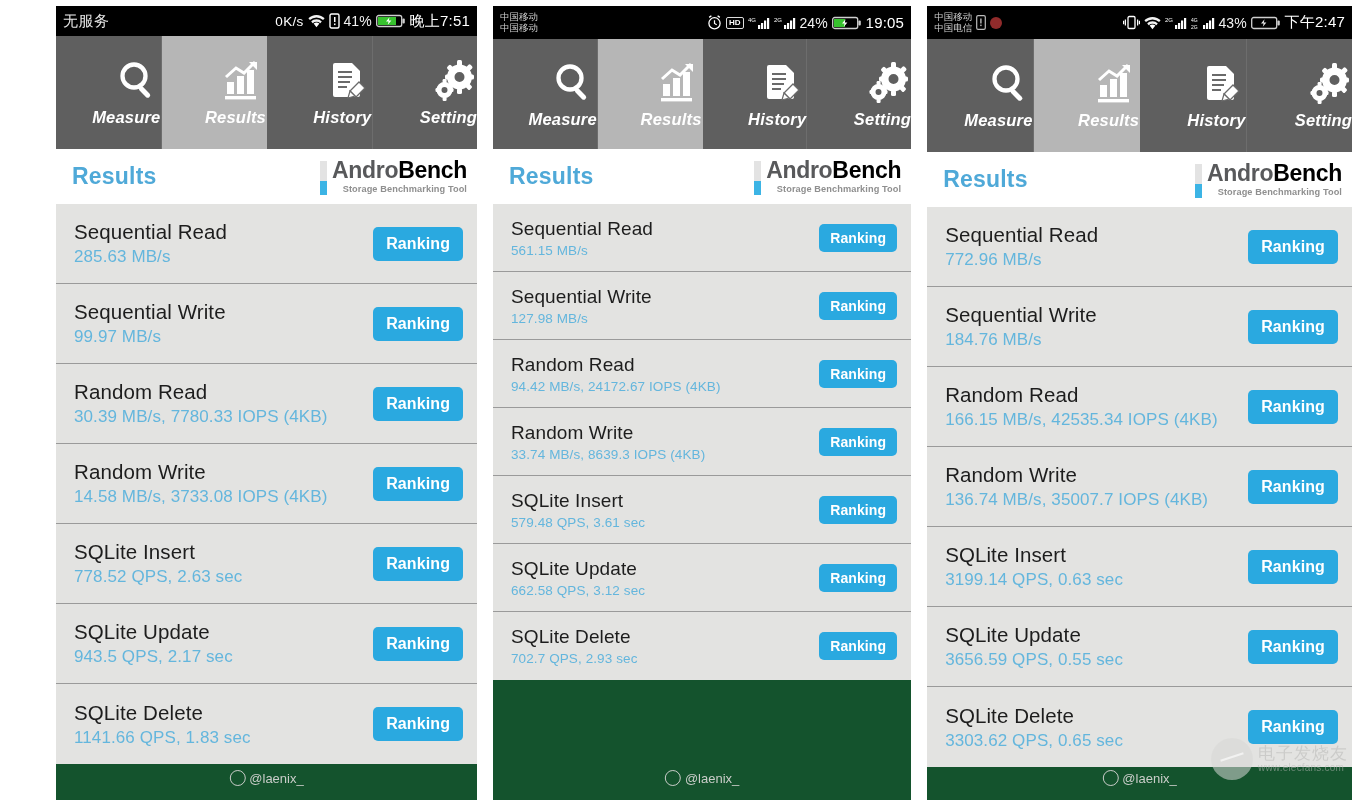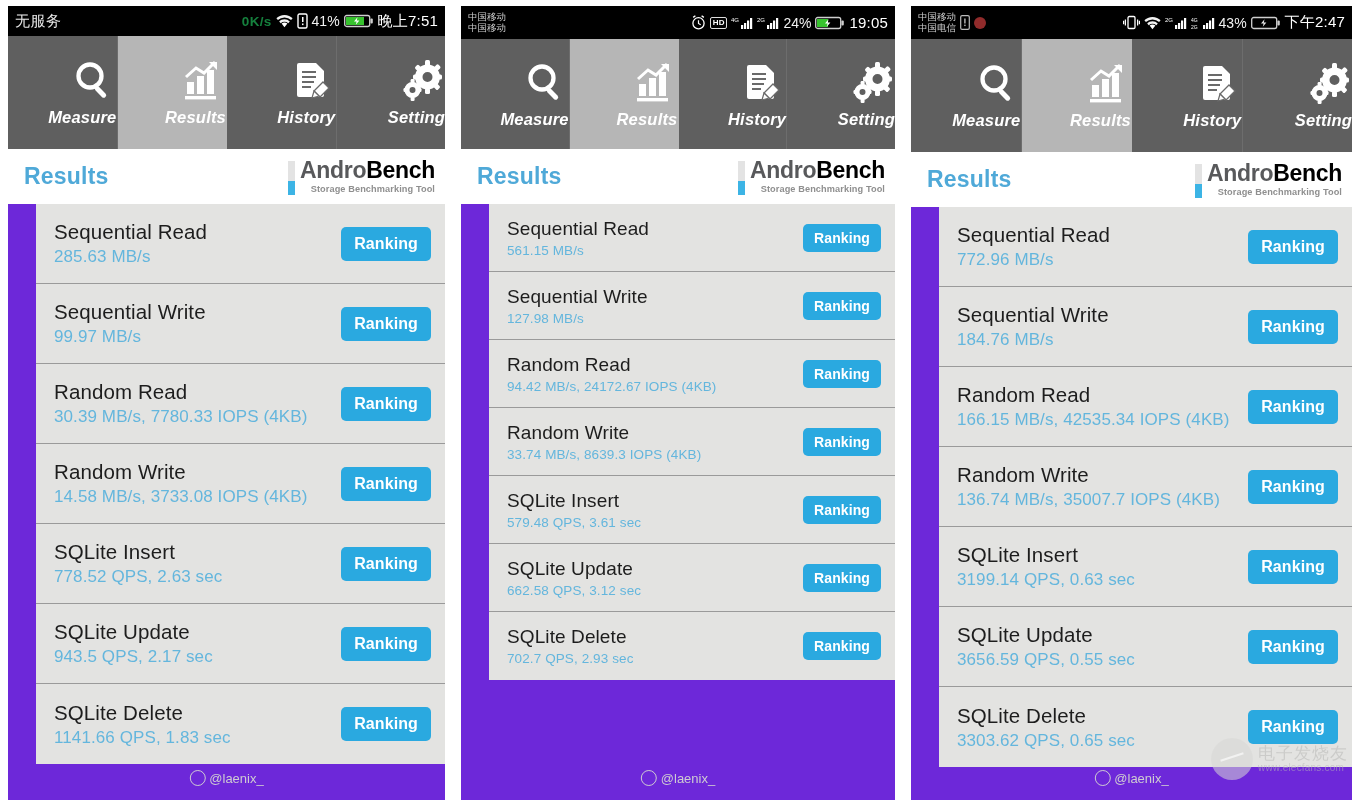--- a/index.html
+++ b/index.html
@@ -21,21 +21,21 @@
   }
   .phone {
     position: relative;
     height: 806px;
     background: #ffffff;
     box-sizing: border-box;
     overflow: hidden;
     display: flex;
     flex-direction: column;
   }
-  .phone.p1 { width: 453px; padding: 6px 8px 6px 8px; }
+  .phone.p1 { width: 453px; padding: 6px 8px 6px 8px; margin-left: 48px; }
   .phone.p2 { width: 452px; padding: 6px 10px 6px 8px; }
   .phone.p3 { width: 455px; padding: 6px 8px 6px 6px; }
 
   
   .statusbar {
     background: #000000;
     color: #e9e9e9;
     height: 30px;
     flex: 0 0 auto;
     display: flex;
@@ -65,21 +65,21 @@
   .sb-right {
     display: flex;
     align-items: center;
     gap: 4px;
     white-space: nowrap;
     font-size: 14.5px;
     color: #f0f0f0;
   }
   .sb-clock { font-size: 15px; color: #ffffff; letter-spacing: .2px; }
   .sb-pct { font-size: 14px; color: #f2f2f2; }
-  .sb-speed { font-size: 13.5px; color: #15803d; letter-spacing: .3px; font-weight: bold; }
+  .sb-speed { font-size: 13.5px; color: #ffffff; letter-spacing: .3px; }
   .sb-ico { display: inline-flex; align-items: center; }
   .hd-badge {
     display: inline-block;
     border: 1.4px solid #dcdcdc;
     border-radius: 2px;
     font-size: 8px;
     line-height: 10px;
     padding: 0 2px;
     color: #ffffff;
     font-weight: bold;
@@ -160,24 +160,23 @@
     color: #8f8f8f;
     letter-spacing: .1px;
     margin-top: 3px;
     text-align: right;
     font-weight: bold;
   }
 
   
   .list {
     flex: 1 1 auto;
-    background: #6d28d9;
+    background: #14532d;
     position: relative;
     overflow: hidden;
-    padding-left: 28px;
   }
   .row {
     display: flex;
     align-items: center;
     justify-content: space-between;
     padding: 0 14px 0 18px;
     box-sizing: border-box;
     border-bottom: 1.5px solid #9a9a9a;
     background: #e3e3e1;
   }

